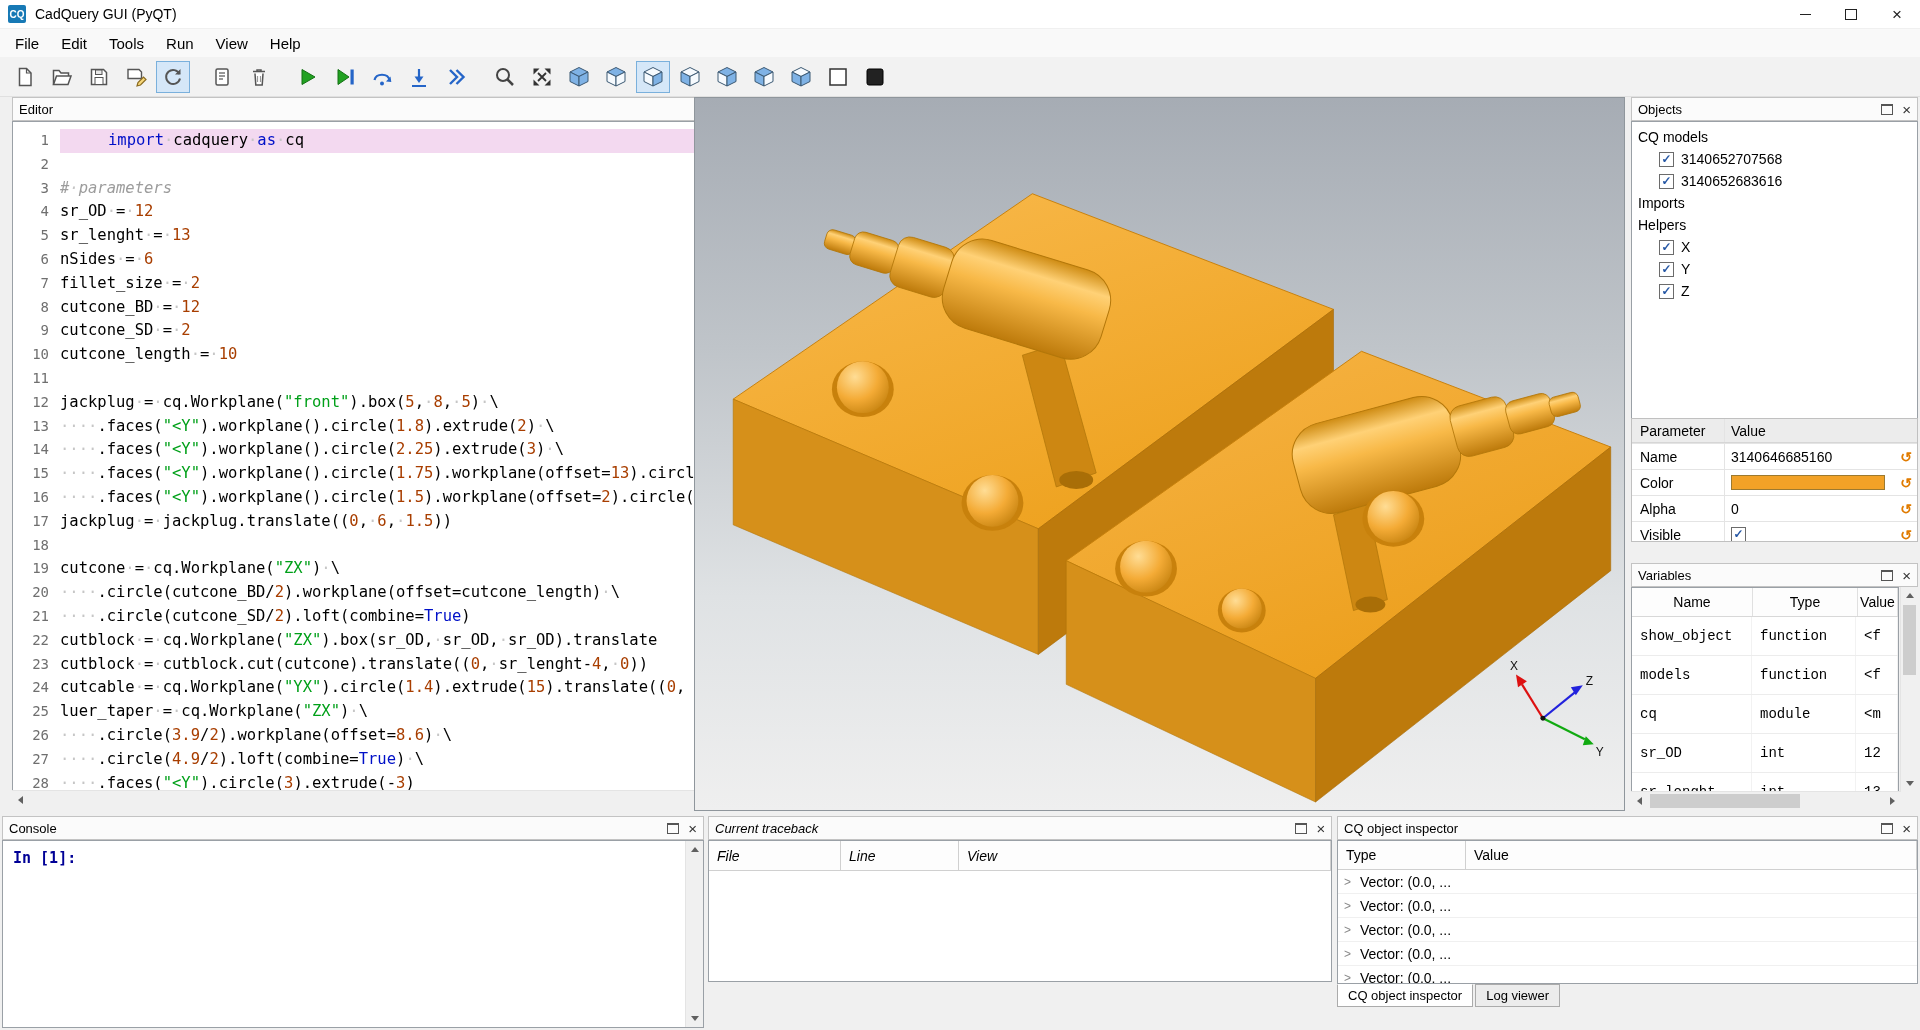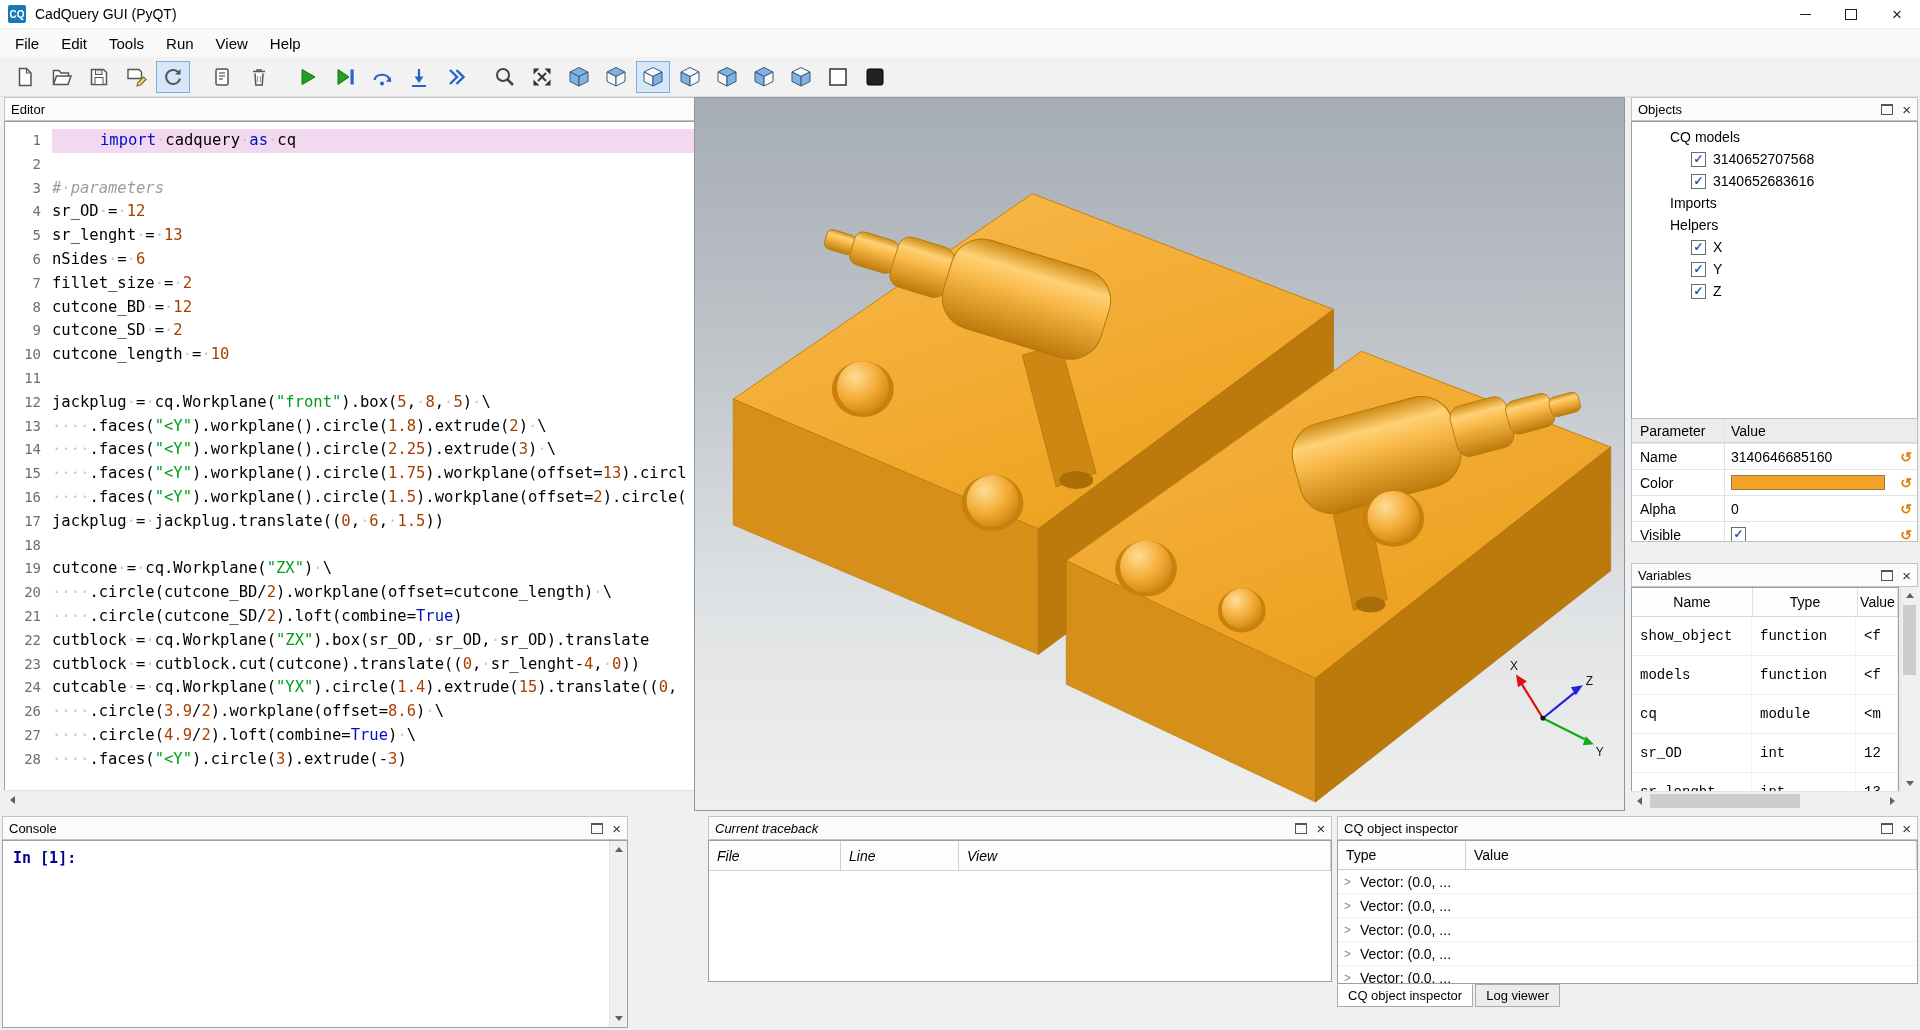--- a/index.html
+++ b/index.html
@@ -50,41 +50,41 @@
   .sb-thumb{position:absolute;background:#cdcdcd;}
   .vscroll .sb-thumb{left:2px;right:2px;}
   .sb-arrow{position:absolute;width:17px;height:17px;display:flex;align-items:center;justify-content:center;}
   .sb-arrow.up{top:0;} .sb-arrow.down{bottom:0;} .sb-arrow.left{left:0;} .sb-arrow.right{right:0;}
   .sb-arrow.up::after{content:"";border-left:4px solid transparent;border-right:4px solid transparent;border-bottom:5px solid #606060;}
   .sb-arrow.down::after{content:"";border-left:4px solid transparent;border-right:4px solid transparent;border-top:5px solid #606060;}
   .sb-arrow.left::after{content:"";border-top:4px solid transparent;border-bottom:4px solid transparent;border-right:5px solid #606060;}
   .sb-arrow.right::after{content:"";border-top:4px solid transparent;border-bottom:4px solid transparent;border-left:5px solid #606060;}
 
   
-  #editor-dock{left:4px;top:97px;width:760px;height:712px;}
+  #editor-dock{left:12px;top:97px;width:760px;height:712px;}
   #editor-body{top:24px;left:0;right:0;bottom:18px;}
   #editor-lines{position:absolute;top:0;left:0;right:17px;bottom:0;overflow:hidden;padding-top:7px;
                 font-family:"DejaVu Sans Mono",monospace;font-size:15.5px;line-height:23.8px;}
   .crow{display:flex;white-space:pre;}
   .ln{width:36px;text-align:right;padding-right:11px;color:#6f6f6f;font-size:14px;flex:none;}
   .ctext{flex:1;overflow:hidden;color:#000;}
   .cur .ctext{background:#f3d9f0;padding-left:48px;}
   .kw{color:#0010c8;} .kw2{color:#0010c8;} .str{color:#00a019;} .num{color:#a83e00;}
   .com{color:#9c9c9c;font-style:italic;} .ws{color:#c6c6c6;}
   #editor-hscroll{left:0;right:0;bottom:0;height:18px;position:absolute;background:#f0f0f0;border-top:1px solid #e4e4e4;}
 
   
   #viewport{position:absolute;left:694px;top:97px;width:931px;height:714px;box-sizing:border-box;
             border:1px solid #8f969c;
             background:linear-gradient(180deg,#a6acb4 0%,#bfc4c9 35%,#dfe2e4 70%,#efefef 100%);}
   #viewport svg{display:block;width:100%;height:100%;}
 
   
   #objects-dock{left:1631px;top:97px;width:287px;height:446px;}
-  #objects-tree{top:24px;left:0;right:0;height:343px;font-size:14px;padding-top:4px;padding-left:32px;}
+  #objects-tree{top:24px;left:0;right:0;height:343px;font-size:14px;padding-top:4px;}
   .trow{height:22px;display:flex;align-items:center;padding-left:6px;}
   .trow.child{padding-left:27px;}
   .cb{width:15px;height:15px;border:1px solid #6b6b6b;background:#fff;margin-right:7px;flex:none;
       display:flex;align-items:center;justify-content:center;box-sizing:border-box;}
   .cb.checked::after{content:"\2713";font-size:12px;font-weight:bold;color:#2456a4;margin-top:-1px;}
   #props-table{position:absolute;top:321px;left:0;right:0;height:124px;background:#fff;
                border:1px solid #c0c0c0;box-sizing:border-box;font-size:14px;overflow:hidden;}
   .prow{display:flex;height:25px;align-items:stretch;border-top:1px solid #e4e4e4;}
   .prow:first-child{border-top:none;}
   .prow.phead{background:#ececec;height:23px;border-bottom:1px solid #d6d6d6;}
@@ -99,21 +99,21 @@
   .vhead{display:flex;height:28px;border-bottom:1px solid #d8d8d8;align-items:center;background:#fdfdfd;}
   .vhead span{text-align:center;border-right:1px solid #e0e0e0;height:100%;display:flex;align-items:center;justify-content:center;}
   .vrow{display:flex;height:38px;align-items:center;border-bottom:1px solid #ececec;font-family:Liberation Mono, monospace;}
   .vrow span{padding-left:8px;border-right:1px solid #f2f2f2;height:100%;display:flex;align-items:center;box-sizing:border-box;overflow:hidden;white-space:nowrap;}
   .vc-name{width:120px;flex:none;} .vc-type{width:104px;flex:none;} .vc-value{flex:1;}
   #vars-vscroll{position:absolute;top:24px;right:0;width:17px;bottom:18px;background:#f0f0f0;border-left:1px solid #e4e4e4;}
   #vars-hscroll{position:absolute;left:0;right:17px;bottom:0;height:18px;background:#f0f0f0;border-top:1px solid #e4e4e4;}
   #vars-corner{position:absolute;right:0;bottom:0;width:17px;height:18px;background:#f0f0f0;}
 
   
-  #console-dock{left:2px;top:816px;width:626px;height:212px;}
+  #console-dock{left:2px;top:816px;width:702px;height:212px;}
   #console-body{top:24px;left:0;right:0;bottom:0;padding-left:36px;}
   .prompt{position:absolute;left:10px;top:8px;font-family:"DejaVu Sans Mono",monospace;
           font-size:15px;font-weight:bold;color:#000096;}
 
   #traceback-dock{left:708px;top:816px;width:624px;height:166px;font-style:italic;}
   #traceback-body{top:24px;left:0;right:0;bottom:0;}
   .tbh{display:flex;height:29px;border-bottom:1px solid #d0d0d0;font-size:14px;background:#fdfdfd;}
   .tbh span{display:flex;align-items:center;padding-left:8px;border-right:1px solid #d0d0d0;box-sizing:border-box;}
   .tbh .c-file{width:132px;flex:none;} .tbh .c-line{width:118px;flex:none;} .tbh .c-code{flex:1;}
 
@@ -332,20 +332,21 @@
           <div class="crow"><span class="ln">15</span><span class="ctext"><span class="ws">·</span><span class="ws">·</span><span class="ws">·</span><span class="ws">·</span>.faces(<span class="str">"&lt;Y"</span>).workplane().circle(<span class="num">1.75</span>).workplane(offset=<span class="num">13</span>).circl</span></div>
           <div class="crow"><span class="ln">16</span><span class="ctext"><span class="ws">·</span><span class="ws">·</span><span class="ws">·</span><span class="ws">·</span>.faces(<span class="str">"&lt;Y"</span>).workplane().circle(<span class="num">1.5</span>).workplane(offset=<span class="num">2</span>).circle(</span></div>
           <div class="crow"><span class="ln">17</span><span class="ctext">jackplug<span class="ws">·</span>=<span class="ws">·</span>jackplug.translate((<span class="num">0</span>,<span class="ws">·</span><span class="num">6</span>,<span class="ws">·</span><span class="num">1.5</span>))</span></div>
           <div class="crow"><span class="ln">18</span><span class="ctext"></span></div>
           <div class="crow"><span class="ln">19</span><span class="ctext">cutcone<span class="ws">·</span>=<span class="ws">·</span>cq.Workplane(<span class="str">"ZX"</span>)<span class="ws">·</span>\</span></div>
           <div class="crow"><span class="ln">20</span><span class="ctext"><span class="ws">·</span><span class="ws">·</span><span class="ws">·</span><span class="ws">·</span>.circle(cutcone_BD/<span class="num">2</span>).workplane(offset=cutcone_length)<span class="ws">·</span>\</span></div>
           <div class="crow"><span class="ln">21</span><span class="ctext"><span class="ws">·</span><span class="ws">·</span><span class="ws">·</span><span class="ws">·</span>.circle(cutcone_SD/<span class="num">2</span>).loft(combine=<span class="kw2">True</span>)</span></div>
           <div class="crow"><span class="ln">22</span><span class="ctext">cutblock<span class="ws">·</span>=<span class="ws">·</span>cq.Workplane(<span class="str">"ZX"</span>).box(sr_OD,<span class="ws">·</span>sr_OD,<span class="ws">·</span>sr_OD).translate</span></div>
           <div class="crow"><span class="ln">23</span><span class="ctext">cutblock<span class="ws">·</span>=<span class="ws">·</span>cutblock.cut(cutcone).translate((<span class="num">0</span>,<span class="ws">·</span>sr_lenght-<span class="num">4</span>,<span class="ws">·</span><span class="num">0</span>))</span></div>
           <div class="crow"><span class="ln">24</span><span class="ctext">cutcable<span class="ws">·</span>=<span class="ws">·</span>cq.Workplane(<span class="str">"YX"</span>).circle(<span class="num">1.4</span>).extrude(<span class="num">15</span>).translate((<span class="num">0</span>,</span></div>
+          <div class="crow"><span class="ln">25</span><span class="ctext">luer_taper<span class="ws">·</span>=<span class="ws">·</span>cq.Workplane(<span class="str">"ZX"</span>)<span class="ws">·</span>\</span></div>
           <div class="crow"><span class="ln">26</span><span class="ctext"><span class="ws">·</span><span class="ws">·</span><span class="ws">·</span><span class="ws">·</span>.circle(<span class="num">3.9</span>/<span class="num">2</span>).workplane(offset=<span class="num">8.6</span>)<span class="ws">·</span>\</span></div>
           <div class="crow"><span class="ln">27</span><span class="ctext"><span class="ws">·</span><span class="ws">·</span><span class="ws">·</span><span class="ws">·</span>.circle(<span class="num">4.9</span>/<span class="num">2</span>).loft(combine=<span class="kw2">True</span>)<span class="ws">·</span>\</span></div>
           <div class="crow"><span class="ln">28</span><span class="ctext"><span class="ws">·</span><span class="ws">·</span><span class="ws">·</span><span class="ws">·</span>.faces(<span class="str">"&lt;Y"</span>).circle(<span class="num">3</span>).extrude(-<span class="num">3</span>)</span></div>
         </div>
       <div class="vscroll">
         <span class="sb-arrow up"></span>
         <span class="sb-thumb" style="top:18px;height:140px;"></span>
         <span class="sb-arrow down"></span>
       </div>
     </div>

